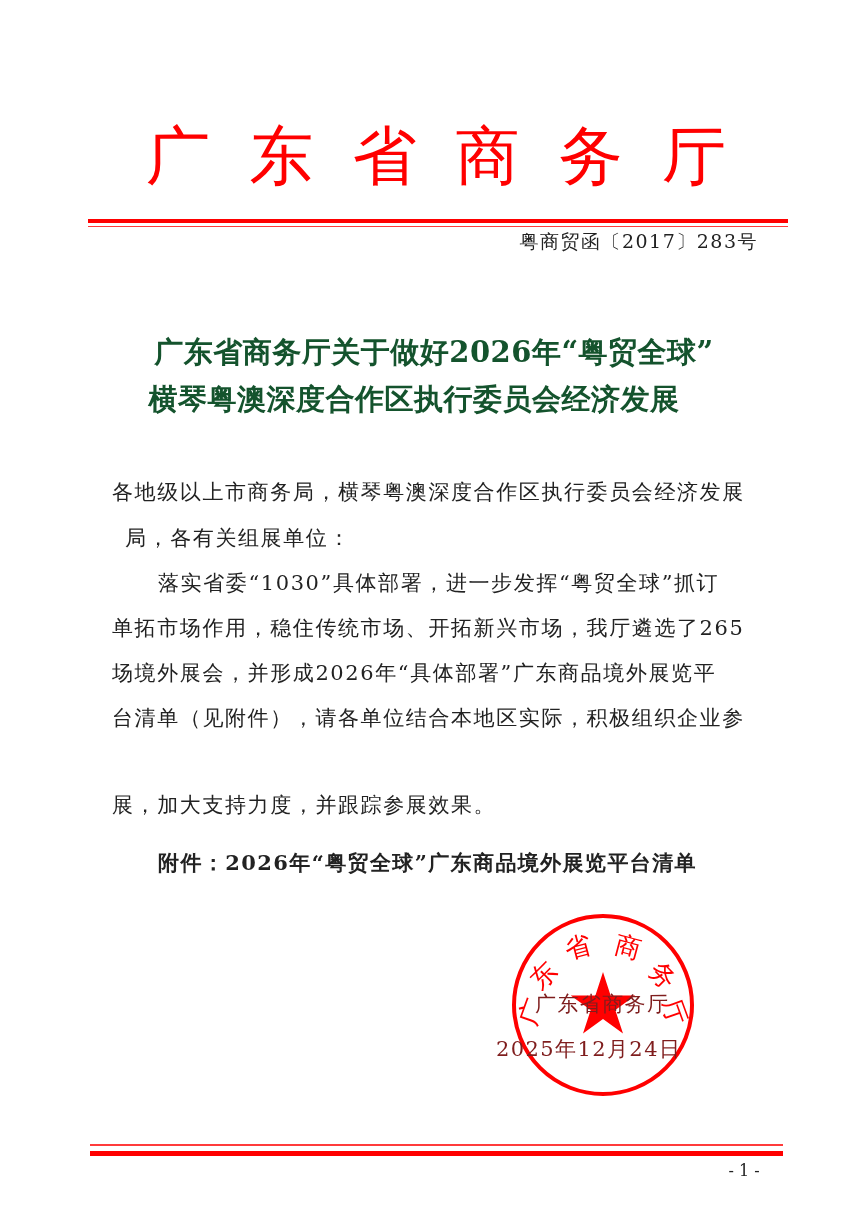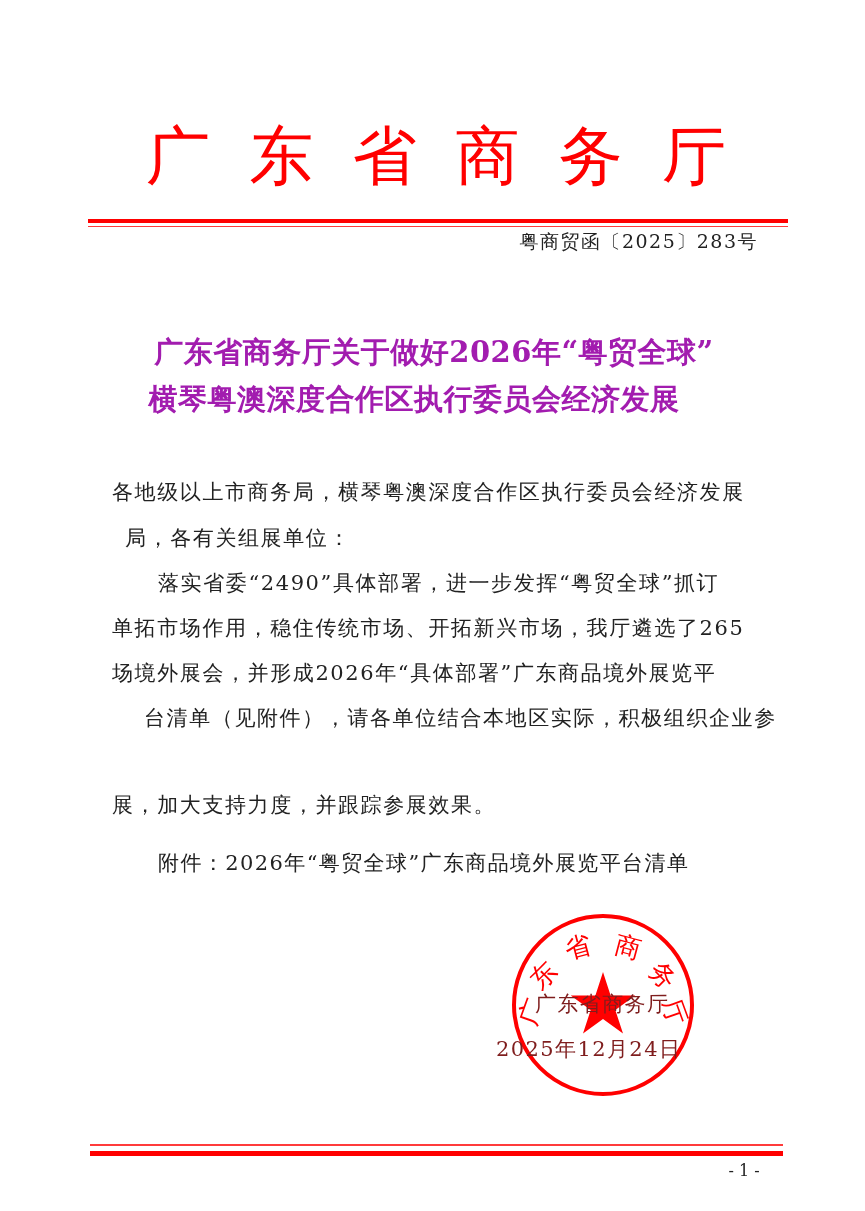--- a/index.html
+++ b/index.html
@@ -57,21 +57,21 @@
       white-space: nowrap;
     }
 
     .title {
       left: 60px;
       width: 748px;
       text-align: center;
       font-size: 29px;
       font-weight: bold;
       line-height: 40px;
-      color: #a21caf;
+      color: #14532d;
       white-space: nowrap;
       letter-spacing: 0.5px;
     }
 
     .body-line {
       left: 112px;
       width: 648px;
       font-size: 21px;
       line-height: 30px;
       color: #222;
@@ -81,20 +81,21 @@
     .indent { left: 158px; width: 602px; }
 
     .attachment {
       left: 158px;
       width: 600px;
       font-size: 21px;
       line-height: 30px;
       color: #222;
       white-space: nowrap;
       letter-spacing: 1.4px;
+      font-weight: bold;
     }
 
     .signer, .date {
       font-size: 21px;
       line-height: 28px;
       color: #7f1d1d;
       white-space: nowrap;
       letter-spacing: 1.4px;
     }
 
@@ -124,31 +125,31 @@
   <span class="lh-char">东</span>
   <span class="lh-char">省</span>
   <span class="lh-char">商</span>
   <span class="lh-char">务</span>
   <span class="lh-char">厅</span>
 </div>
 
 <div class="abs rule-thick" style="left:88px; top:219px; width:700px; height:4px;"></div>
 <div class="abs rule-thin" style="left:88px; top:225.5px; width:700px; height:1.5px;"></div>
 
-<div class="abs docno">粤商贸函〔2025〕283号</div>
+<div class="abs docno">粤商贸函〔2017〕283号</div>
 
 <div class="abs title" style="top:332px;">广东省商务厅关于做好2026年“粤贸全球”</div>
 <div class="abs title" style="top:379px; left:40px;">横琴粤澳深度合作区执行委员会经济发展</div>
 
 <div class="abs body-line" style="top:479px;font-family:Liberation Mono, monospace;">各地级以上市商务局，横琴粤澳深度合作区执行委员会经济发展</div>
 <div class="abs body-line" style="top:523px;margin-left:13px;">局，各有关组展单位：</div>
-<div class="abs body-line indent" style="top:568px;">落实省委“2490”具体部署，进一步发挥“粤贸全球”抓订</div>
+<div class="abs body-line indent" style="top:568px;">落实省委“1030”具体部署，进一步发挥“粤贸全球”抓订</div>
 <div class="abs body-line" style="top:613px;">单拓市场作用，稳住传统市场、开拓新兴市场，我厅遴选了265</div>
 <div class="abs body-line" style="top:658px;">场境外展会，并形成2026年“具体部署”广东商品境外展览平</div>
-<div class="abs body-line" style="top:703px;margin-left:32px;">台清单（见附件），请各单位结合本地区实际，积极组织企业参</div>
+<div class="abs body-line" style="top:703px;">台清单（见附件），请各单位结合本地区实际，积极组织企业参</div>
 <div class="abs body-line" style="top:745px;margin-top:45px;">展，加大支持力度，并跟踪参展效果。</div>
 
 <div class="abs attachment" style="top:848px;">附件：2026年“粤贸全球”广东商品境外展览平台清单</div>
 
 <svg class="abs seal" viewBox="0 0 186 186" xmlns="http://www.w3.org/2000/svg">
   <circle cx="93" cy="93" r="89" fill="none" stroke="#ff0000" stroke-width="4"></circle>
   <g>
     <polygon fill="#ff0000" points="93,60 100.6,83.5 125.3,83.5 105.3,98 113,121.5 93,107 73,121.5 80.7,98 60.7,83.5 85.4,83.5"></polygon>
   </g>
   <g fill="#ff0000" font-size="26" font-family="DejaVu Serif, serif" text-anchor="middle">

